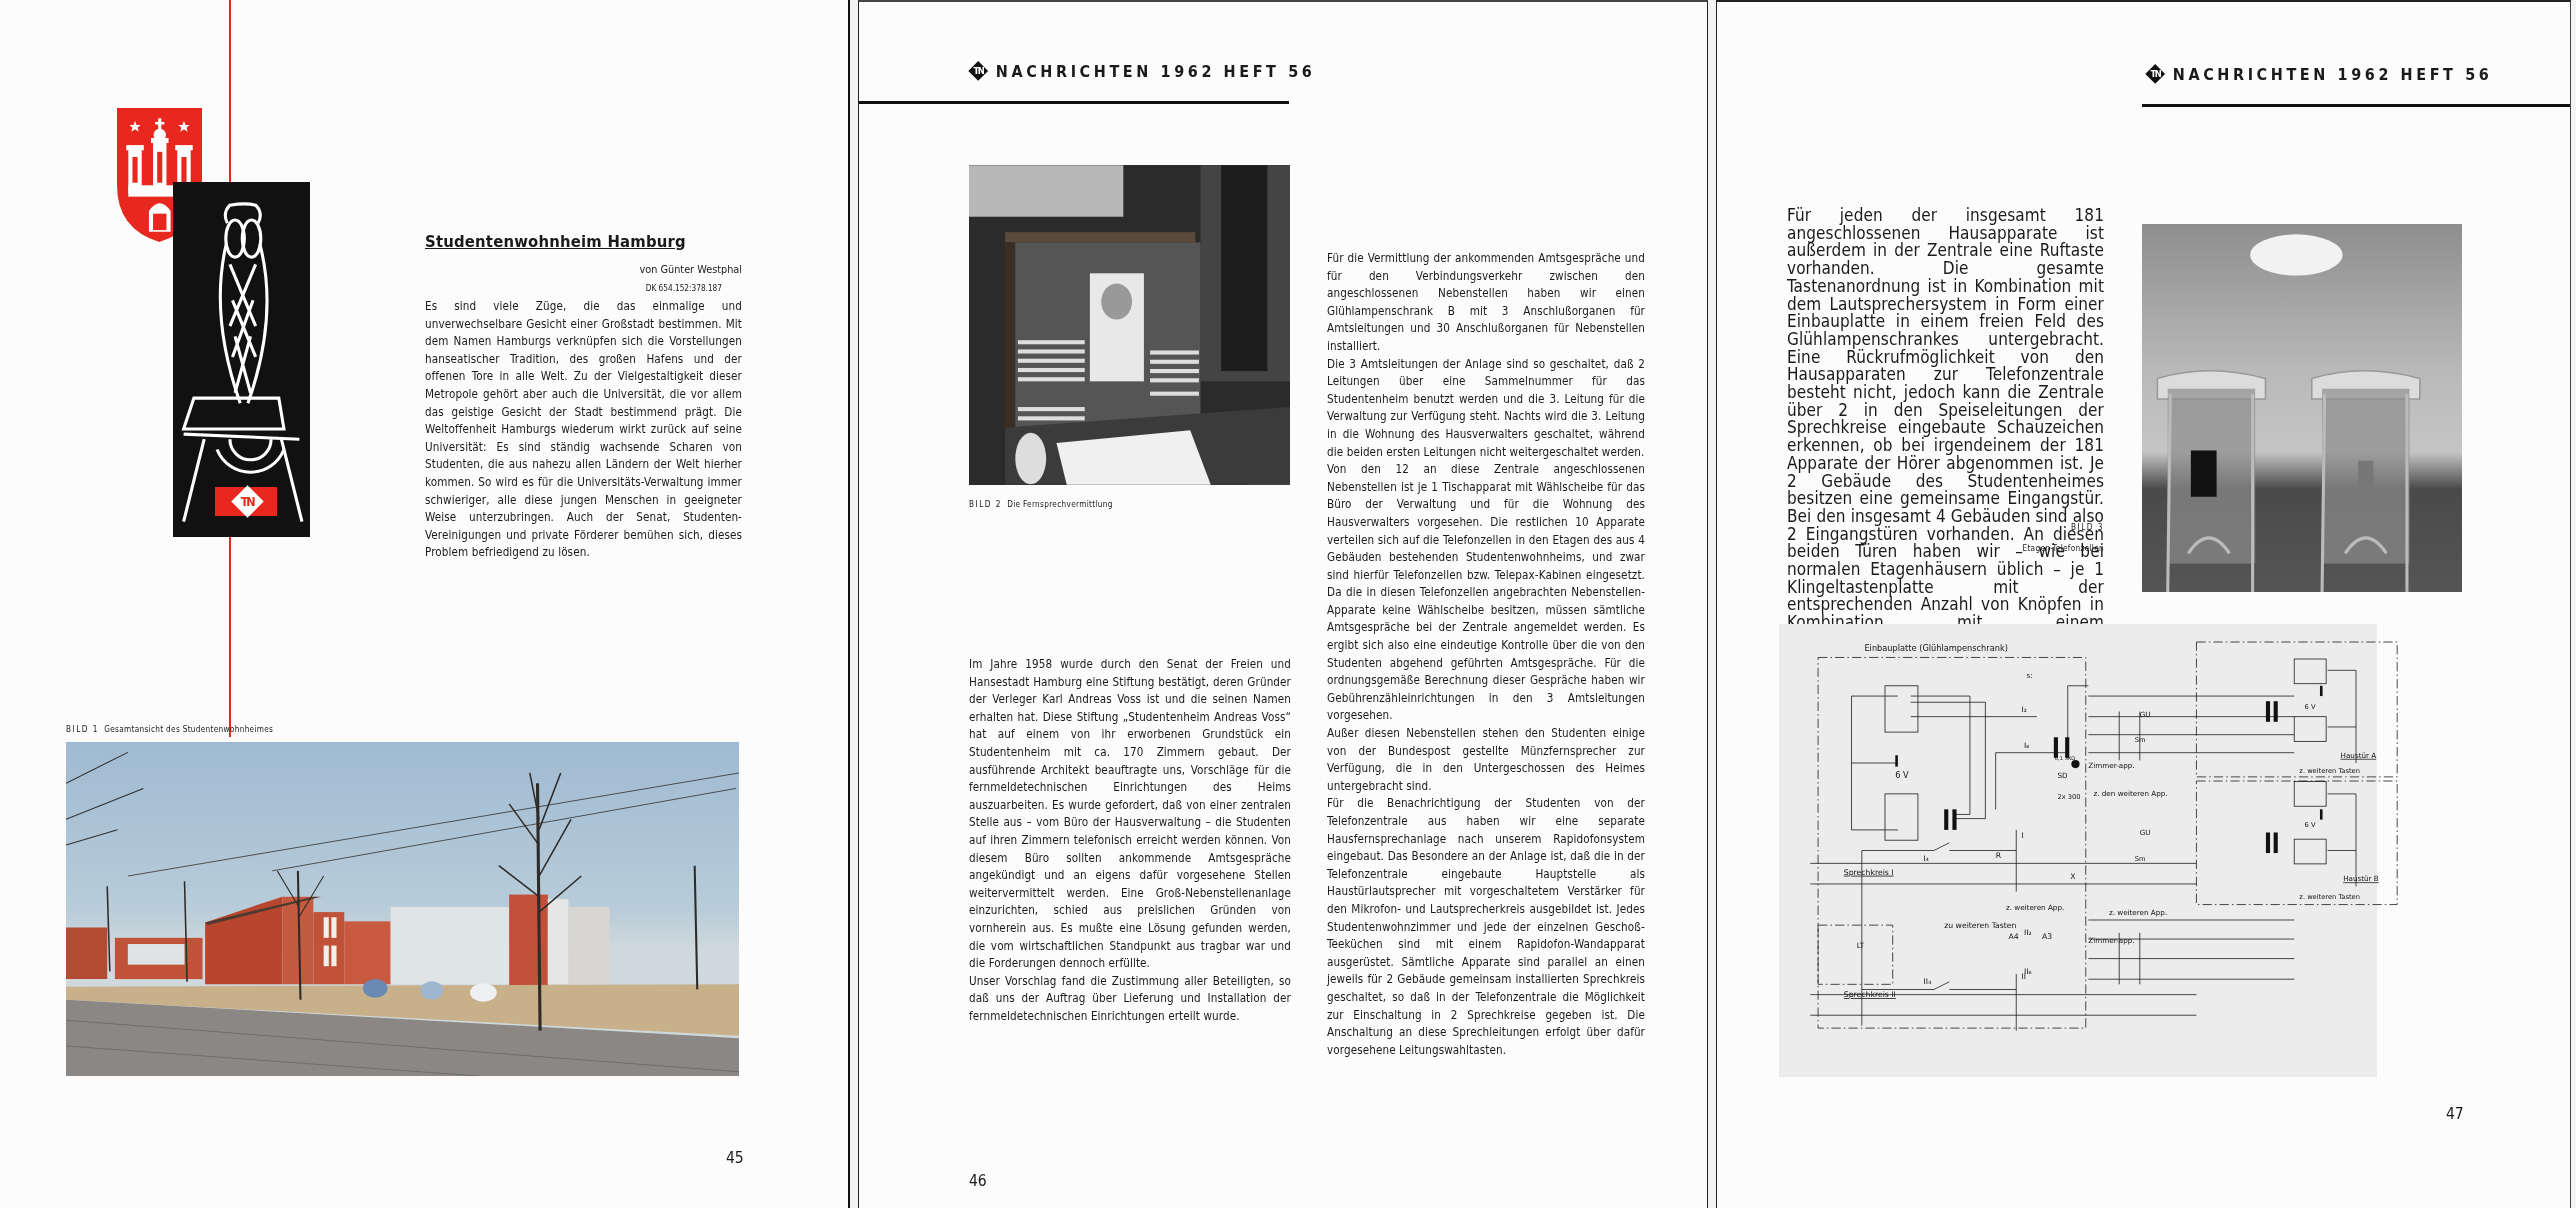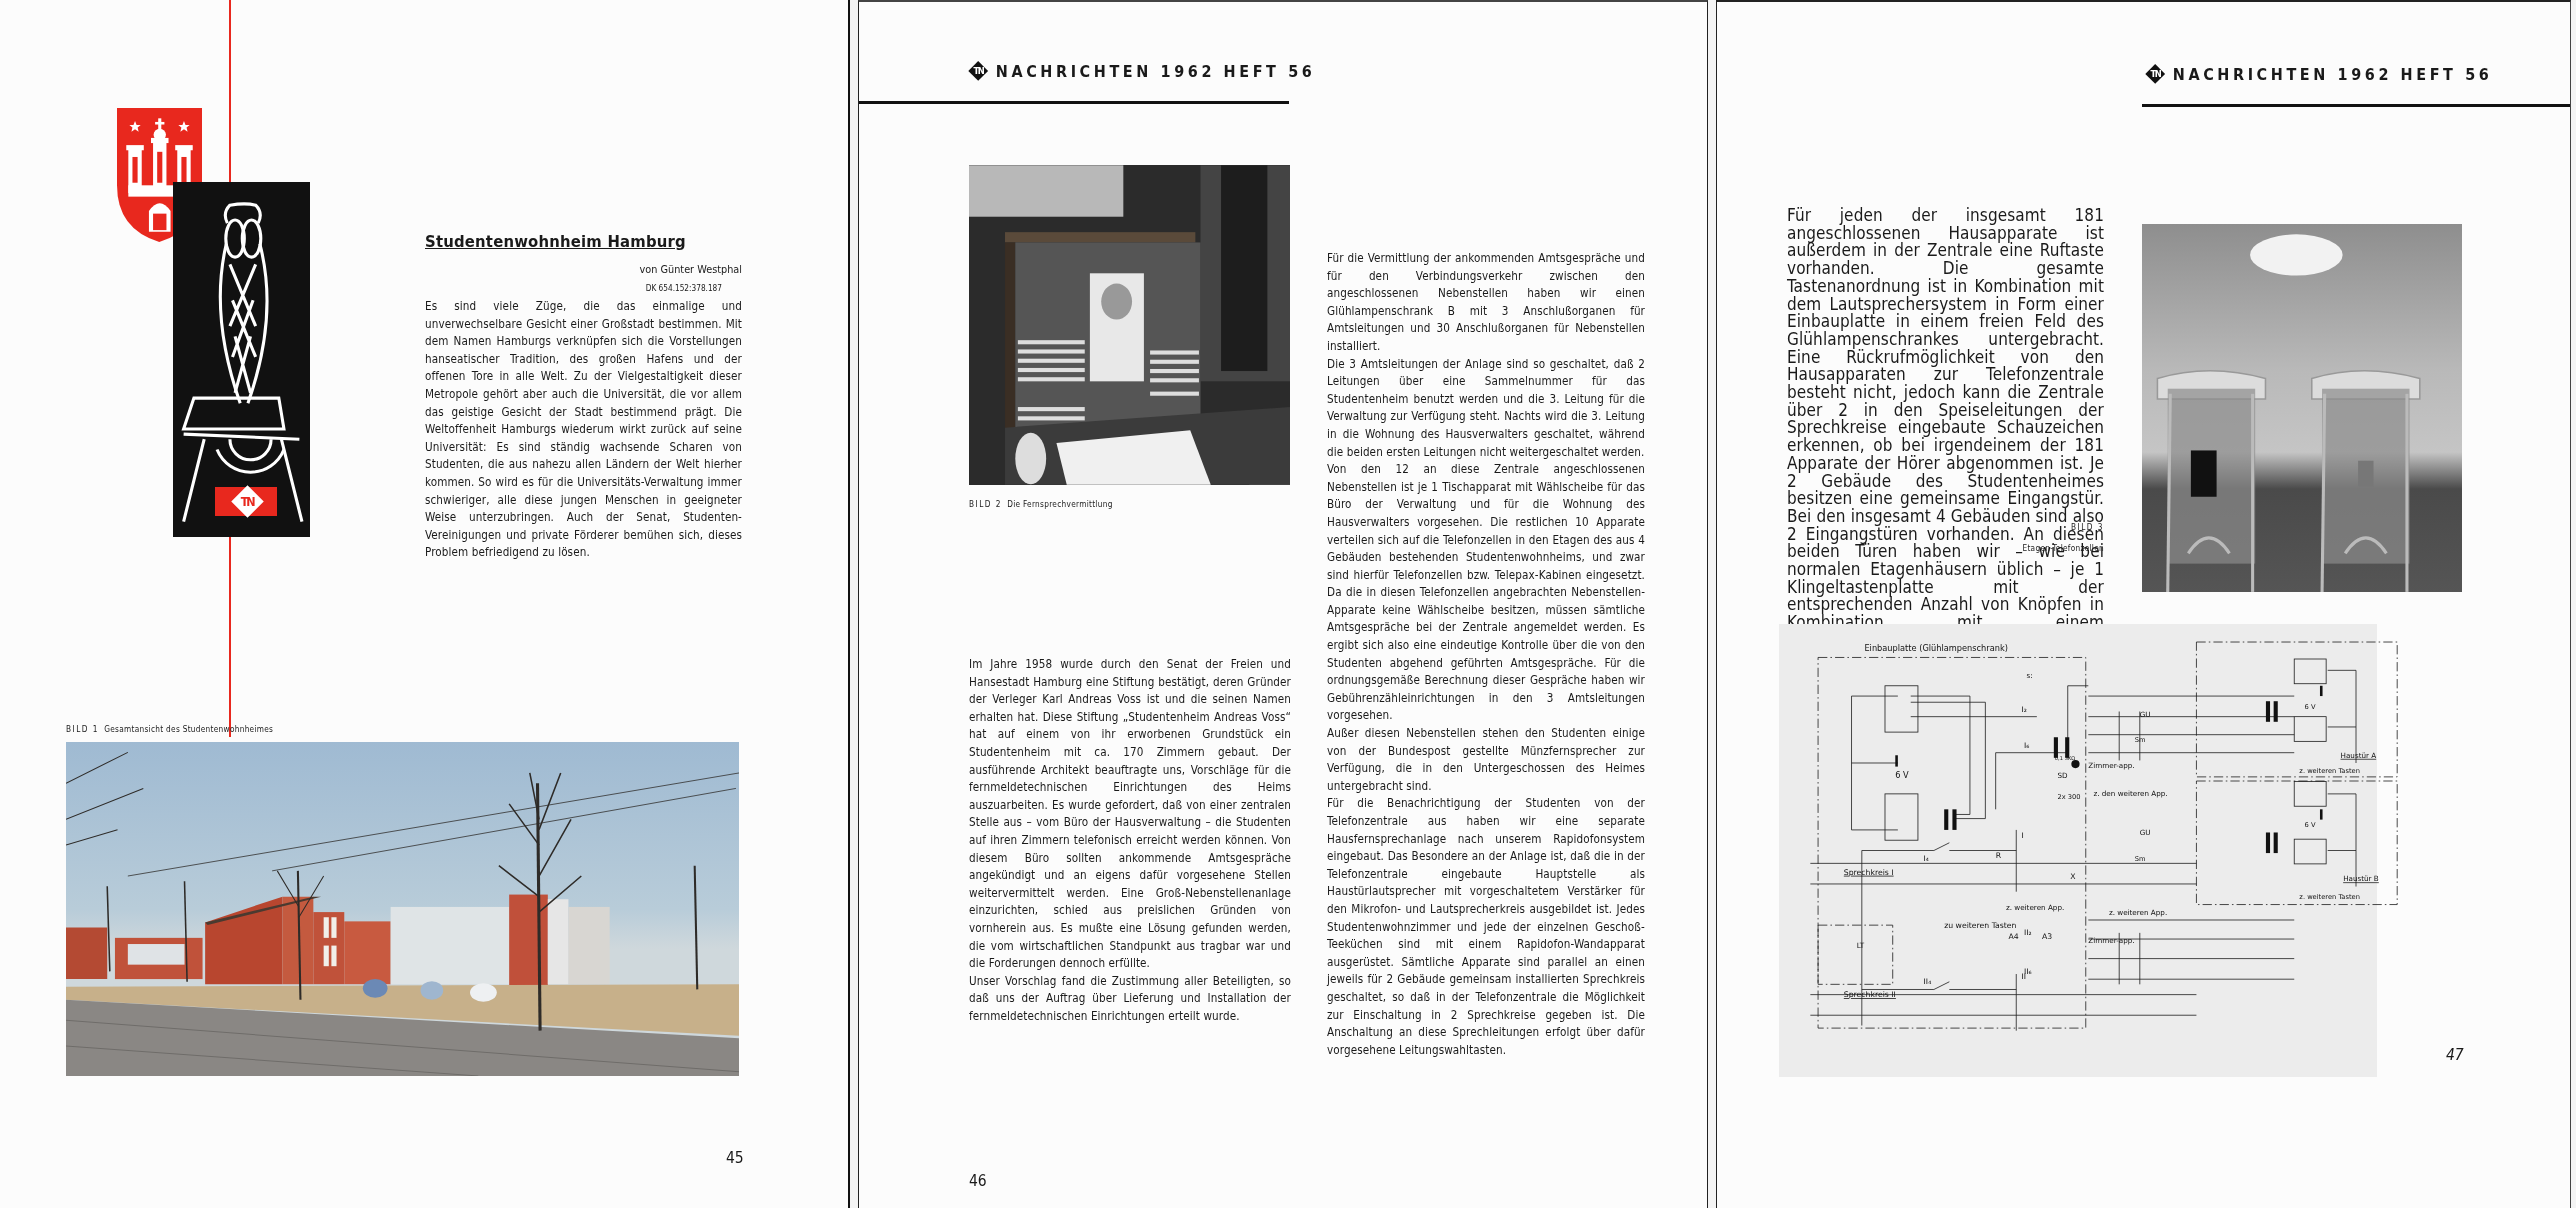--- a/index.html
+++ b/index.html
@@ -319,15 +319,15 @@
         <text x="470" y="415" font-size="15">I</text>
         <text x="470" y="690" font-size="15">II</text>
         <text x="420" y="455" font-size="15">R</text>
         <text x="565" y="495" font-size="15">X</text>
         <text x="445" y="612" font-size="15">A4</text>
         <text x="510" y="612" font-size="15">A3</text>
       </g>
     </svg>
   </div>
 
-  <div class="abs pagenum" style="left:729px;top:1044px;font-style:italic;">47</div>
+  <div class="abs pagenum" style="left:729px;top:1103px;">47</div>
 </div>
 
 
 </body></html>

